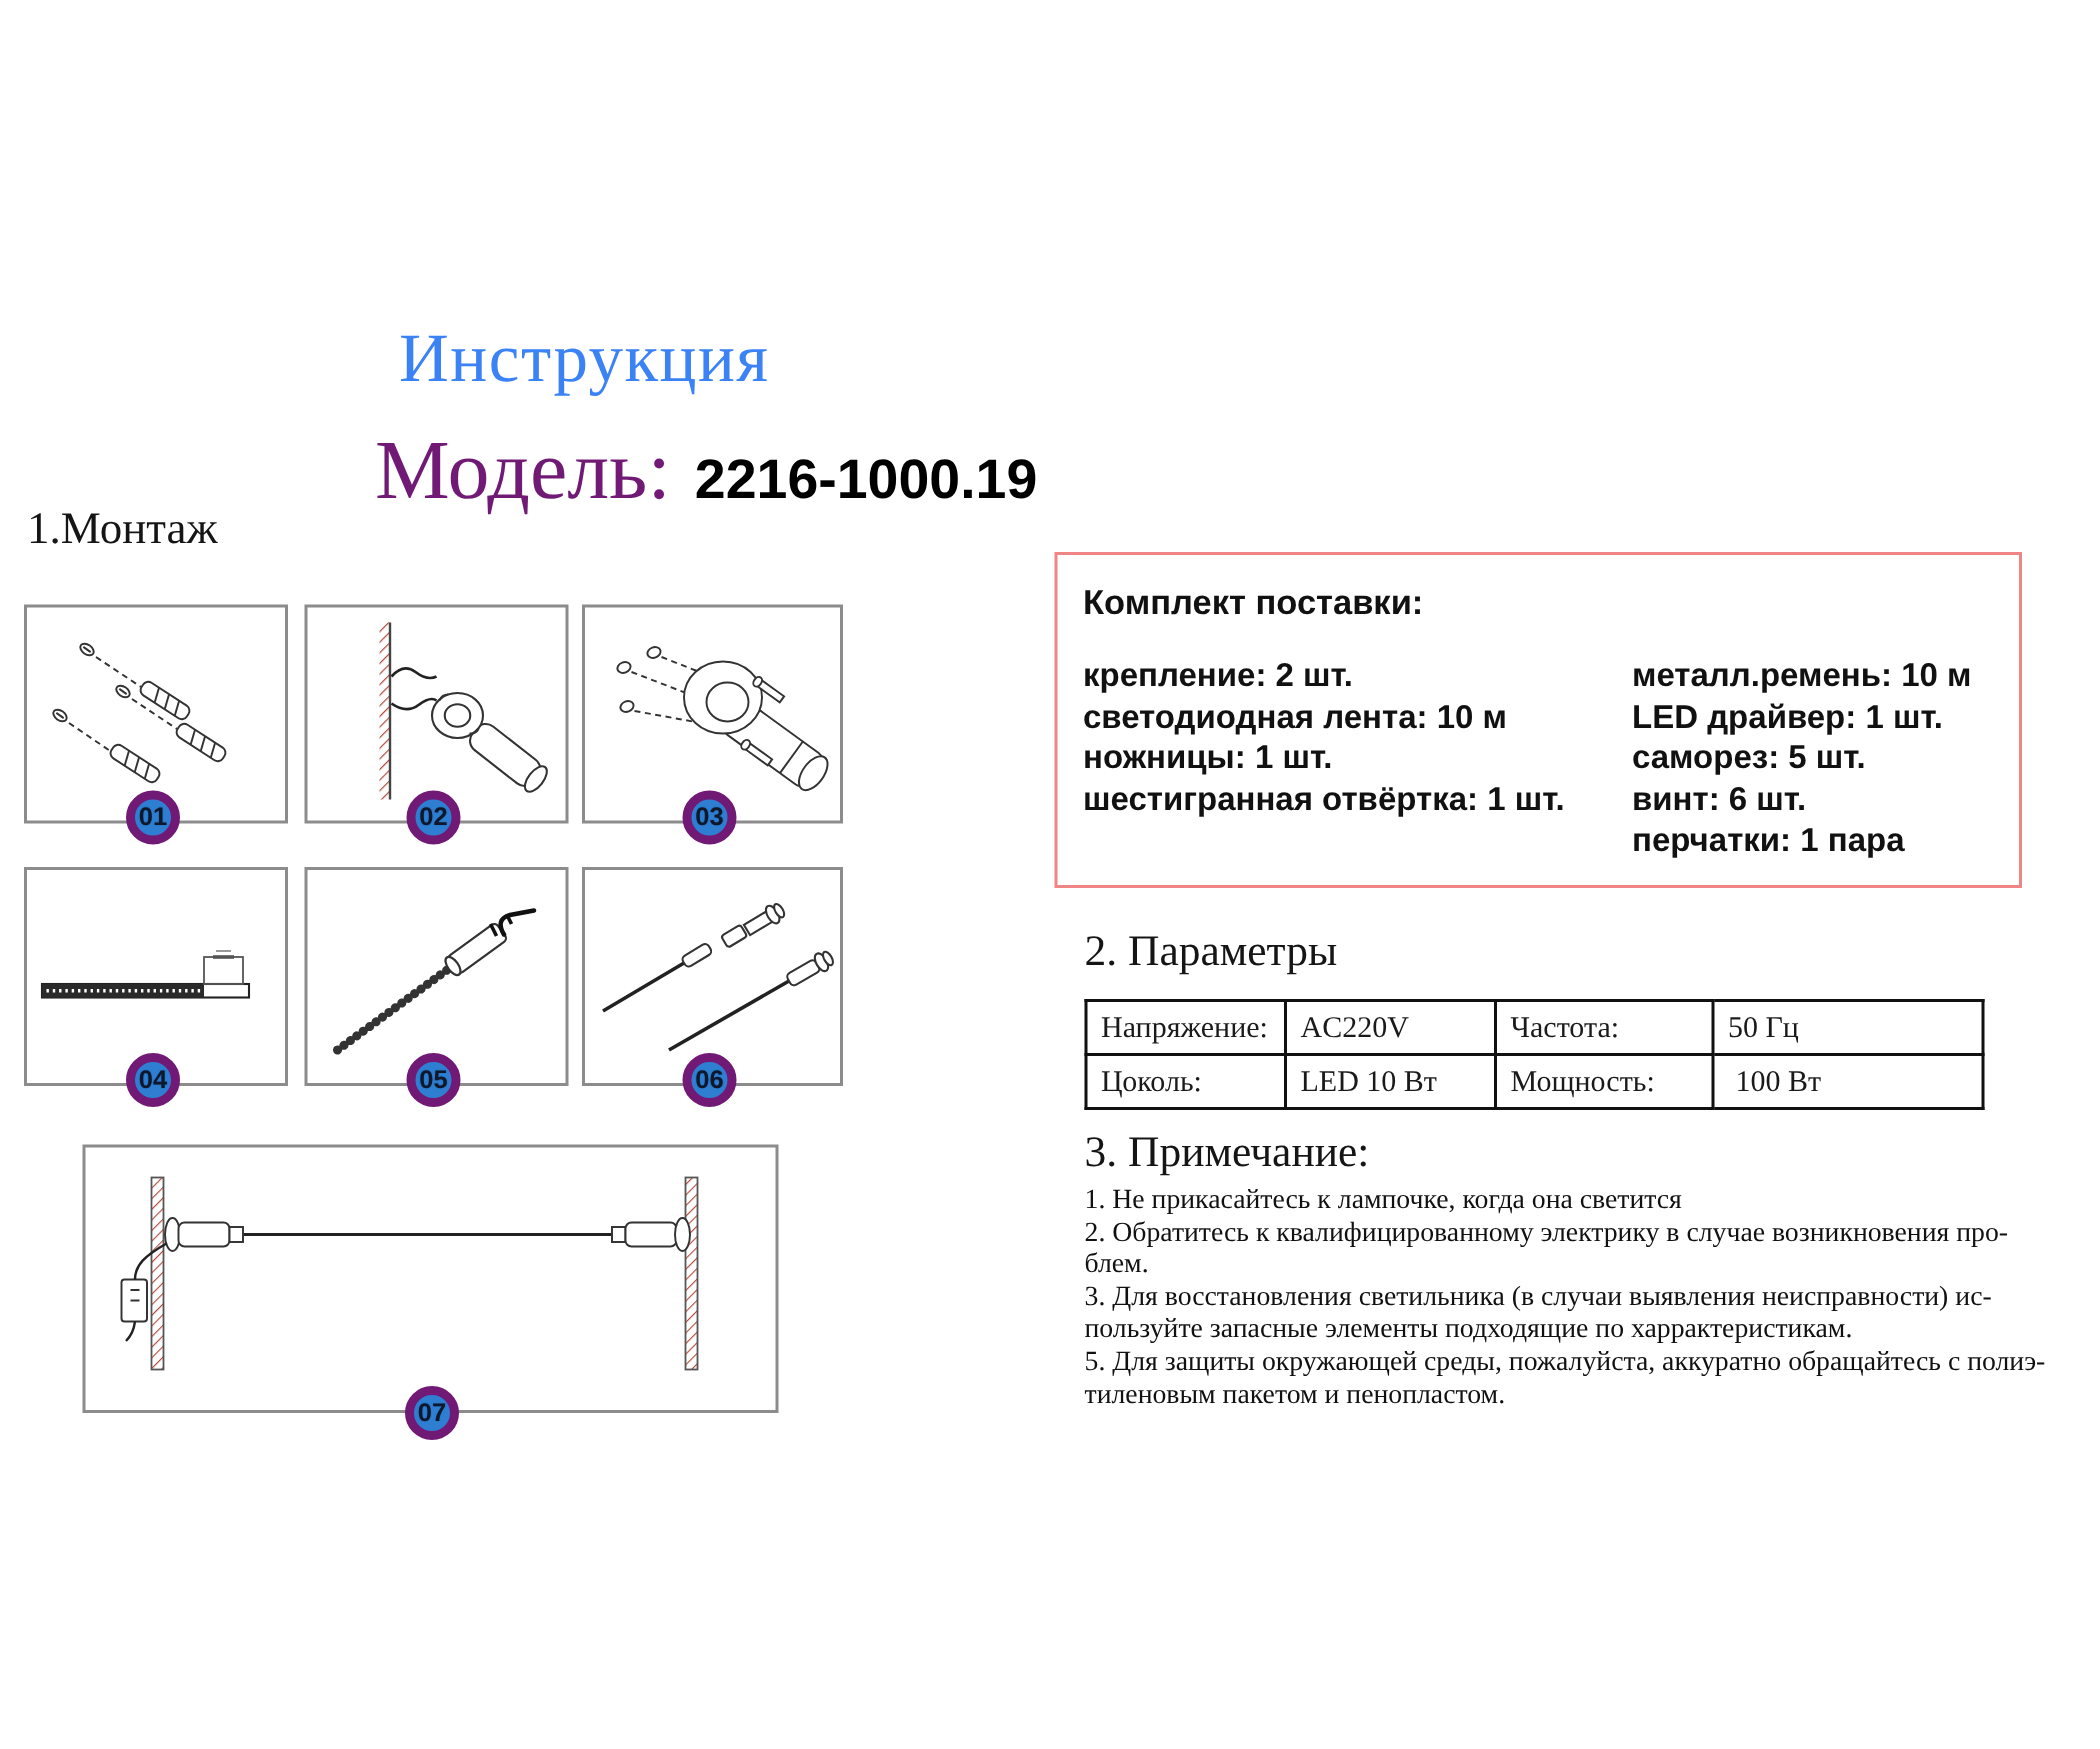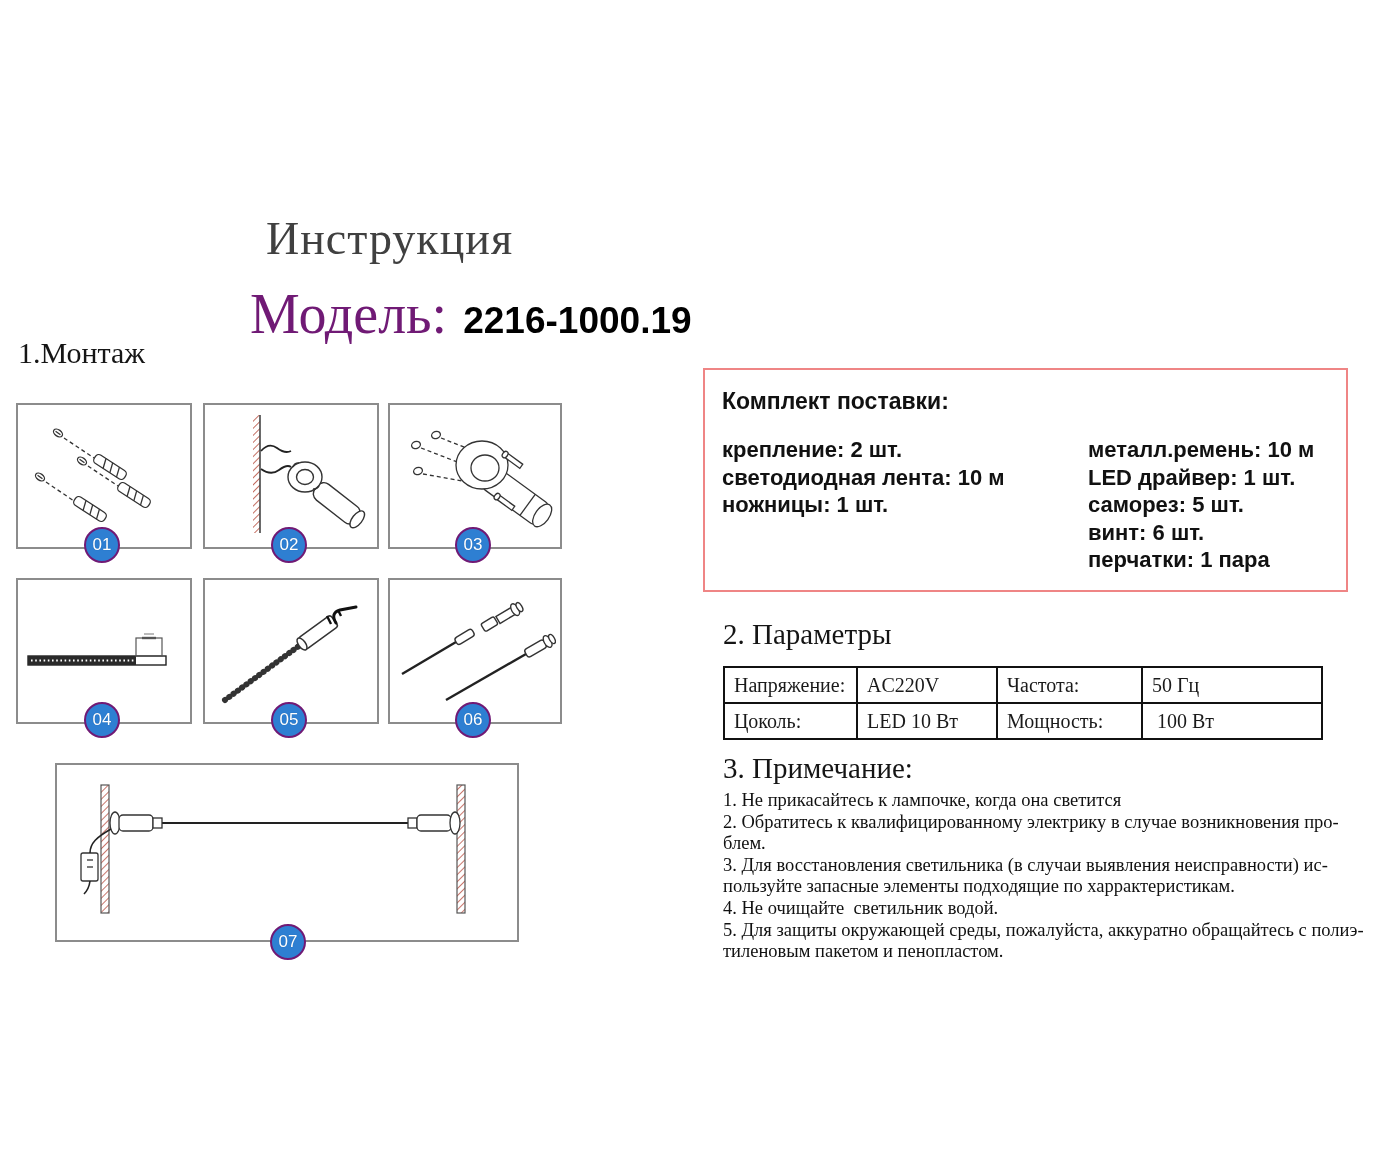--- a/index.html
+++ b/index.html
@@ -1,28 +1,28 @@
 <!DOCTYPE html>
 <html><head>
 <meta charset="utf-8">
 <style>
   html,body{margin:0;padding:0;background:#fff;}
   .canvas{position:relative;width:1400px;height:1166px;background:#ffffff;overflow:hidden;
           font-family:"Liberation Serif",serif;color:#1a1a1a;}
   .abs{position:absolute;}
-  .doc-title{font-size:46px;letter-spacing:1px;color:#404040;}
+  .doc-title{font-size:46px;letter-spacing:1px;color:#3b82f6;}
   .model-row{display:flex;align-items:baseline;gap:16px;}
   .model-label{font-size:56px;color:#701a75;}
   .model-number{font-family:"Liberation Sans",sans-serif;font-weight:bold;font-size:37px;color:#000;}
   .sec-heading{font-size:29px;color:#151515;}
   .montage-heading{font-size:30px;color:#151515;}
   .step-box{position:absolute;border:2px solid #8c8c8c;background:#fff;}
   .badge{position:absolute;width:36px;height:36px;box-sizing:border-box;border-radius:50%;
-         background:#2e7fd2;border:2px solid #701a75;color:#ffffff;
-         font-family:"Liberation Sans",sans-serif;font-weight:normal;font-size:17px;
+         background:#2e7fd2;border:6px solid #701a75;color:#0f172a;
+         font-family:"Liberation Sans",sans-serif;font-weight:bold;font-size:17px;
          display:flex;align-items:center;justify-content:center;z-index:5;
          text-shadow:0 0 1px #1c5fa6;}
   .package-box{position:absolute;border:2px solid #ef8585;background:#fff;box-sizing:border-box;font-weight:bold;}
   .package-title{position:absolute;left:17px;top:18px;font-family:"Liberation Sans",sans-serif;
                  font-size:23px;color:#111;}
   .package-col{position:absolute;top:66px;font-family:"Liberation Sans",sans-serif;
                font-size:22px;line-height:27.5px;color:#111;white-space:nowrap;}
   .param-table{position:absolute;border-collapse:collapse;}
   .param-table td{border:2px solid #111;font-size:20px;padding:0 0 0 9px;height:34px;
                   vertical-align:middle;white-space:nowrap;}
@@ -220,20 +220,21 @@
     </svg>
   </div>
   <div class="badge" style="left:270px;top:924px;">07</div>
 
   <div class="package-box" style="left:703px;top:368px;width:645px;height:224px;">
     <div class="package-title">Комплект поставки:</div>
     <div class="package-col" style="left:17px;">
       <div>крепление: 2 шт.</div>
       <div>светодиодная лента: 10 м</div>
       <div>ножницы: 1 шт.</div>
+      <div>шестигранная отвёртка: 1 шт.</div>
     </div>
     <div class="package-col" style="left:383px;">
       <div>металл.ремень: 10 м</div>
       <div>LED драйвер: 1 шт.</div>
       <div>саморез: 5 шт.</div>
       <div>винт: 6 шт.</div>
       <div>перчатки: 1 пара</div>
     </div>
   </div>
 
@@ -257,18 +258,17 @@
   </table>
 
   <div class="abs sec-heading" style="left:723px;top:752px;">3. Примечание:</div>
 
   <div class="notes" style="left:723px;top:790px;">
     <div>1. Не прикасайтесь к лампочке, когда она светится</div>
     <div>2. Обратитесь к квалифицированному электрику в случае возникновения про-</div>
     <div>блем.</div>
     <div>3. Для восстановления светильника (в случаи выявления неисправности) ис-</div>
     <div>пользуйте запасные элементы подходящие по харрактеристикам.</div>
-    <div>4. Не очищайте  светильник водой.</div>
     <div>5. Для защиты окружающей среды, пожалуйста, аккуратно обращайтесь с полиэ-</div>
     <div>тиленовым пакетом и пенопластом.</div>
   </div>
 
 </div>
 
 </body></html>

